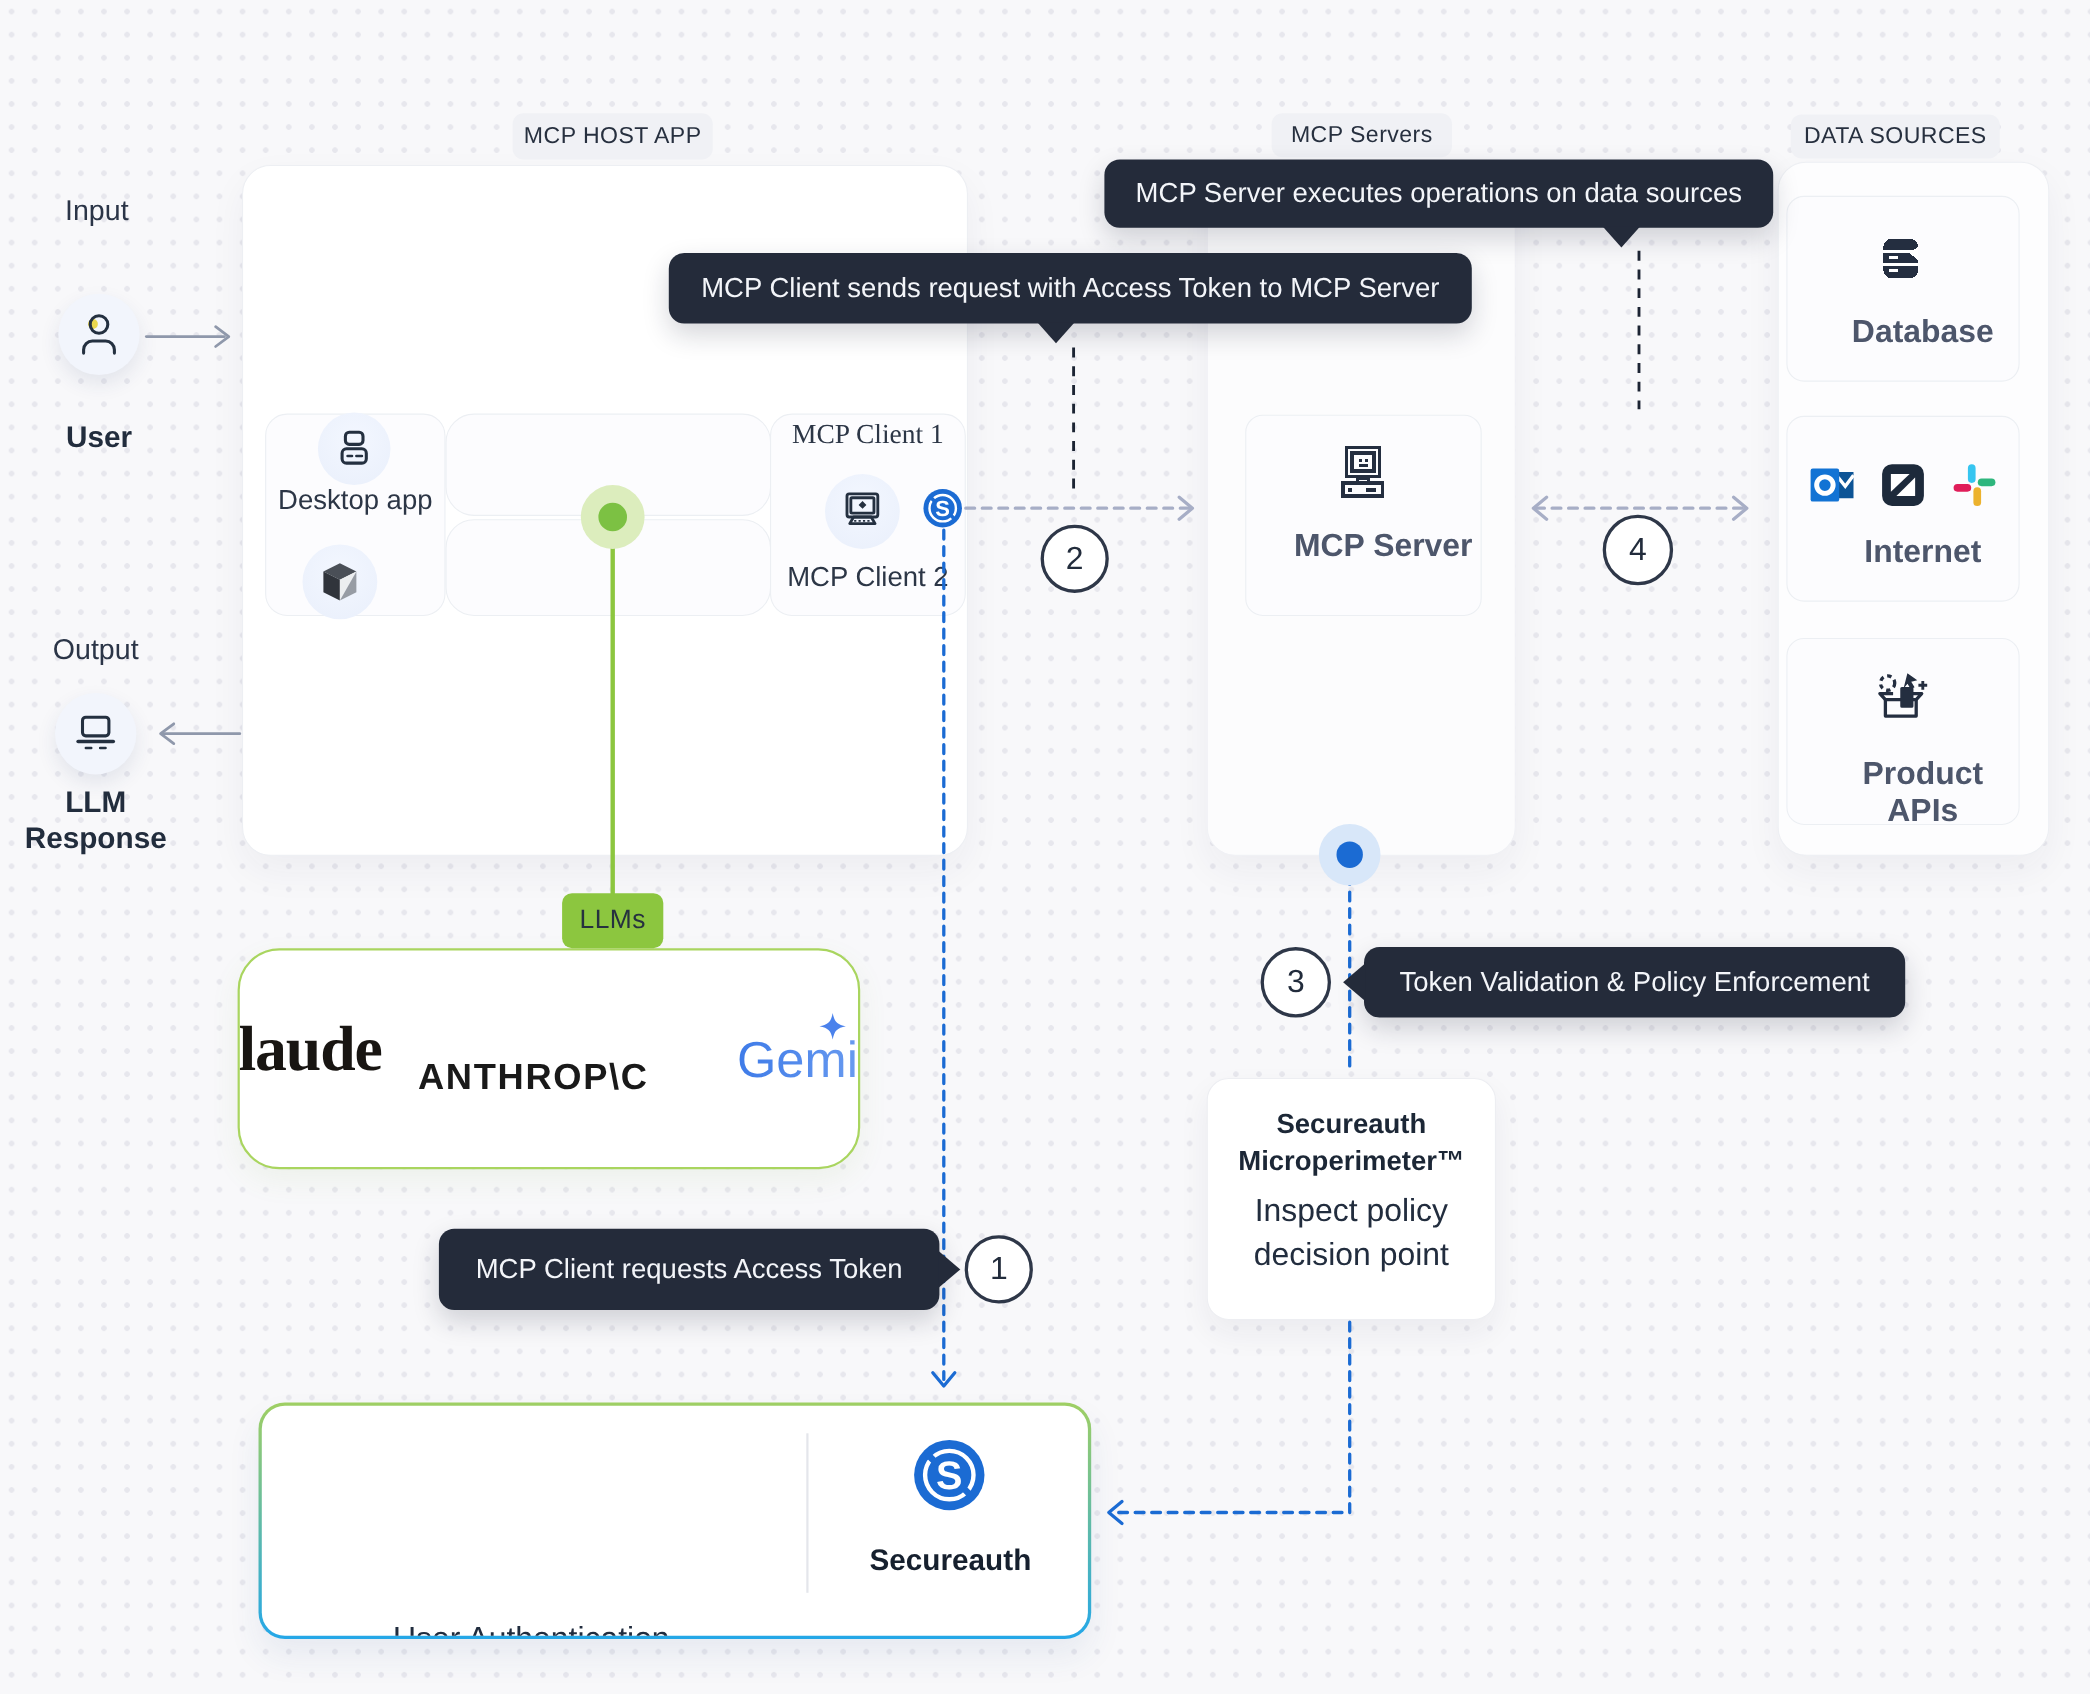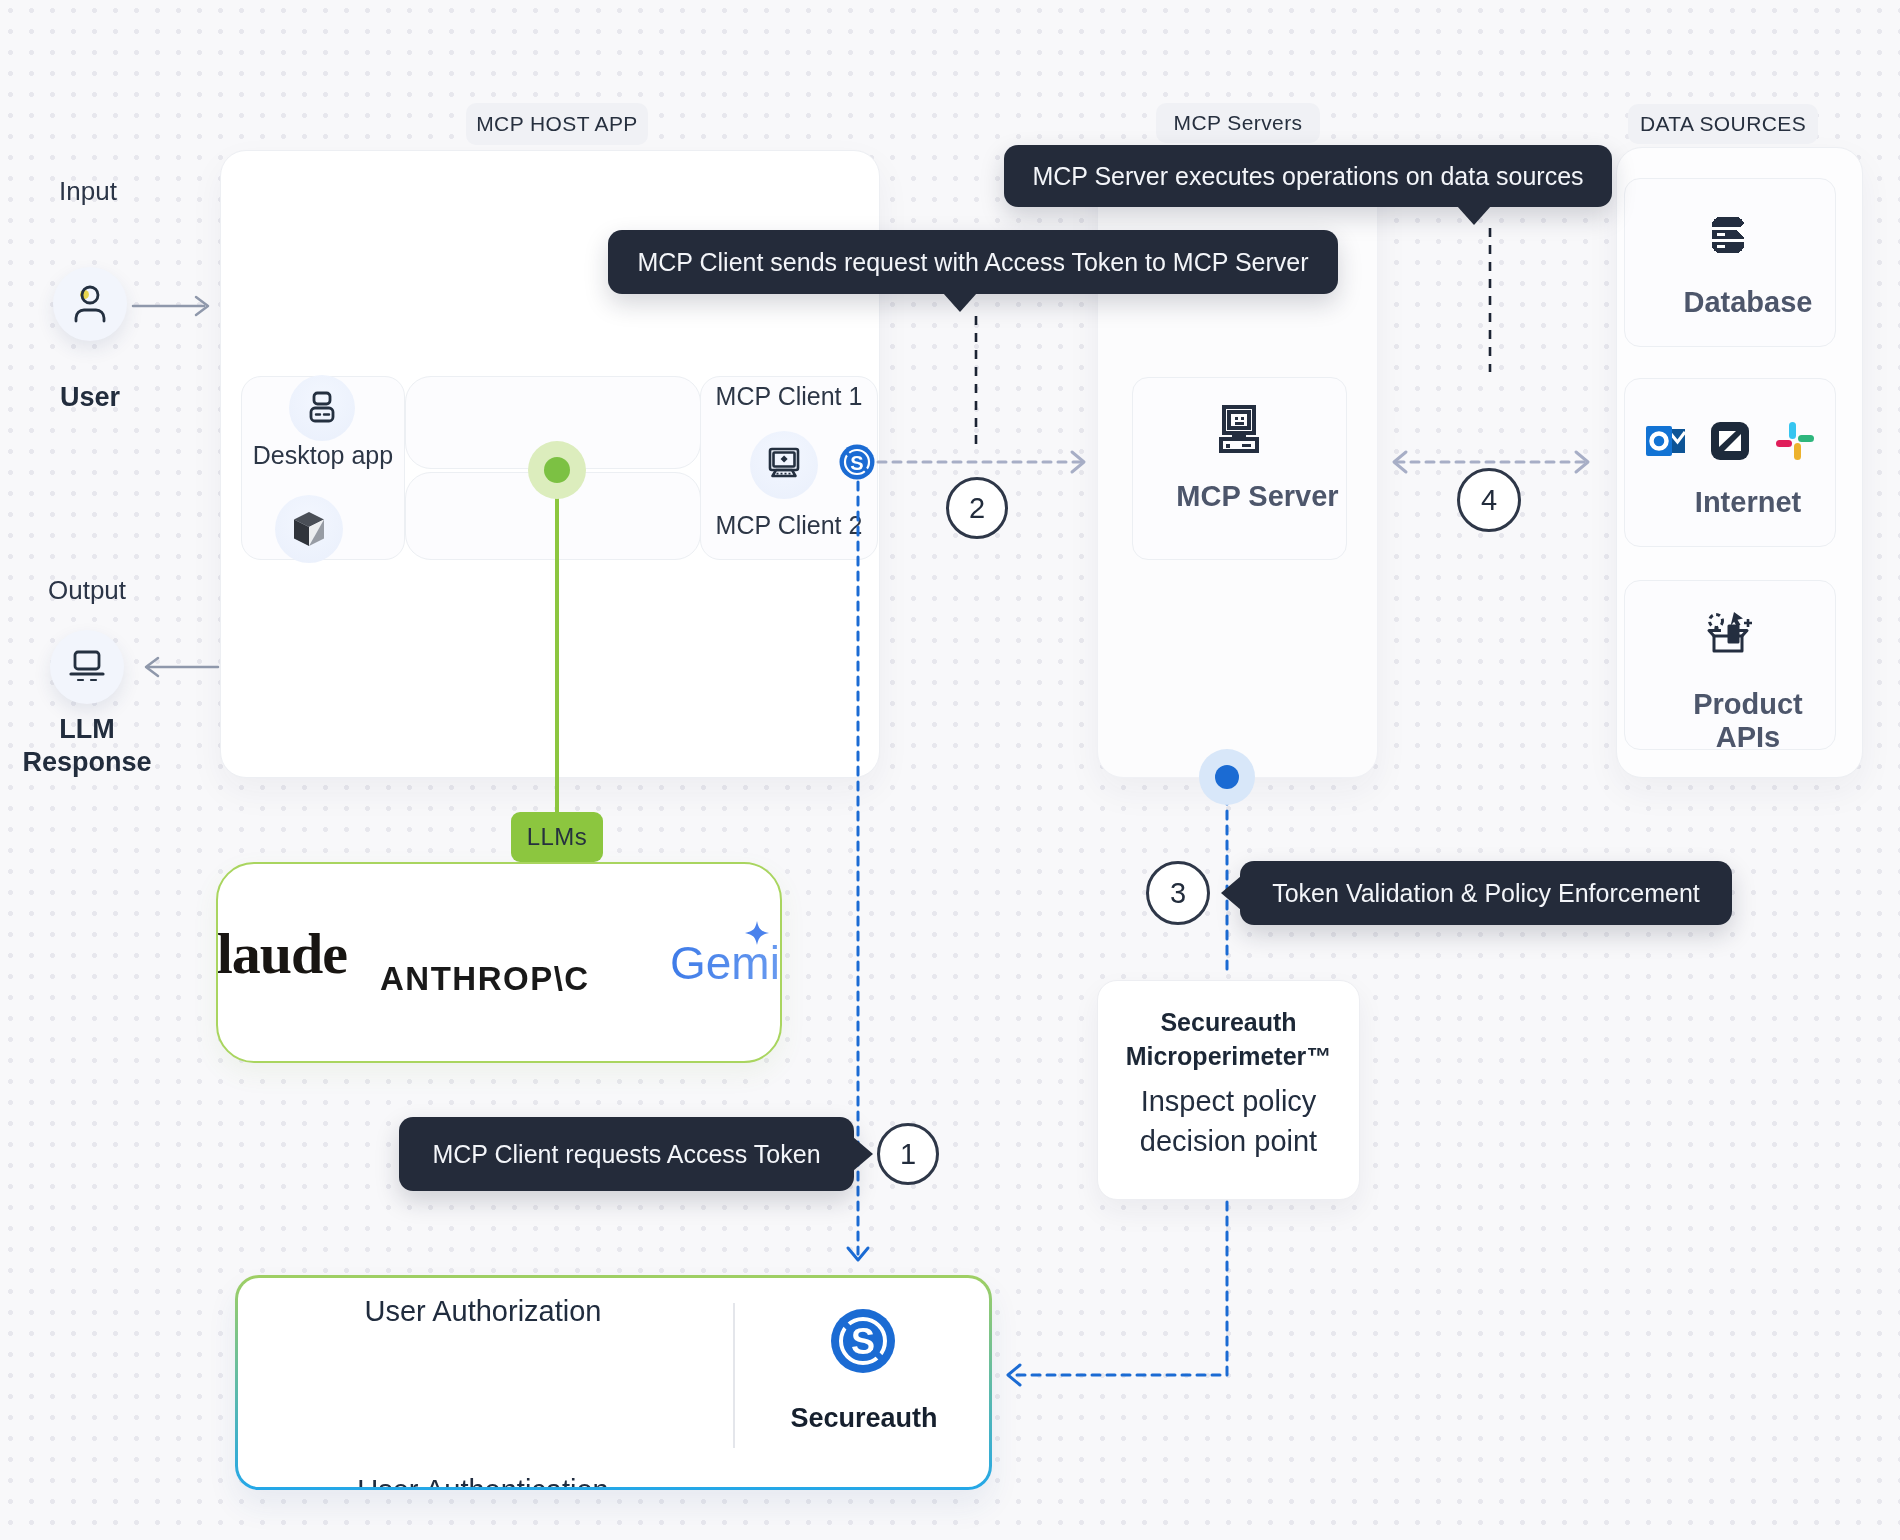--- a/index.html
+++ b/index.html
@@ -36,21 +36,21 @@
   #cube-circle         { left:275px; top:495px; width:68px; height:68px; }
   #client-icon-circle  { left:750px; top:431px; width:68px; height:68px; }
   #user-circle   { left:53px; top:267px; width:74px; height:74px; box-shadow:0 8px 18px rgba(40,60,110,.10); background:#f2f5fc; }
   #laptop-circle { left:50px; top:630px; width:74px; height:74px; box-shadow:0 8px 18px rgba(40,60,110,.10); background:#f2f5fc; }
 
   
   .lbl { position:absolute; text-align:center; z-index:3; }
   .small-node-lbl { font-size:25px; color:#2c3646; }
   .slate-lbl { font-size:29px; font-weight:600; color:#4d566b;padding-left:36px; }
   #desktop-label { left:241px; top:441px; width:164px; }
-  #client1-label { left:700px; top:382px; width:178px; }
+  #client1-label { left:700px; top:382px; width:178px;font-family:Liberation Serif, serif; }
   #client2-label { left:700px; top:511px; width:178px; }
   #server-label  { left:1132px; top:480px; width:215px; }
   #db-label      { left:1624px; top:286px; width:212px; }
   #internet-label{ left:1624px; top:486px; width:212px; }
   #api-label     { left:1624px; top:688px; width:212px; }
 
   #input-label  { left:38px;  top:176px; width:100px; font-size:26px; color:#2b3547; }
   #user-label   { left:38px;  top:382px; width:104px; font-size:27px; font-weight:700; color:#222d3d; }
   #output-label { left:37px;  top:575px; width:100px; font-size:26px; color:#2b3547; }
   #llmresp-label{ left:17px;  top:713px; width:140px; font-size:27px; font-weight:700; color:#222d3d; line-height:33px; }
@@ -350,21 +350,20 @@
 <div id="step-4" class="step-circle">4</div>
 
 <div id="micro-box">
   <div id="micro-title">Secureauth
 Microperimeter™</div>
   <div id="micro-body">Inspect policy decision point</div>
 </div>
 
 <div id="ua-wrap">
   <div id="ua-inner">
-    <div id="ua-item-1" class="ua-item">User Authorization</div>
     <div id="ua-item-3" class="ua-item">User Authentication</div>
     <div id="ua-divider"></div>
     <div id="ua-logo-slot">
       <svg width="66" height="66" viewBox="0 0 66 66">
         <circle cx="33" cy="33" r="32" fill="#1b6bd3"></circle>
         <circle cx="33" cy="33" r="22" fill="none" stroke="#ffffff" stroke-width="4"></circle>
         <text x="33" y="46" text-anchor="middle" font-family="Liberation Sans, sans-serif" font-size="36" font-weight="700" fill="#ffffff">S</text>
         <path d="M13,14 L23,24 M53,52 L43,42" stroke="#1b6bd3" stroke-width="6"></path>
       </svg>
     </div>

